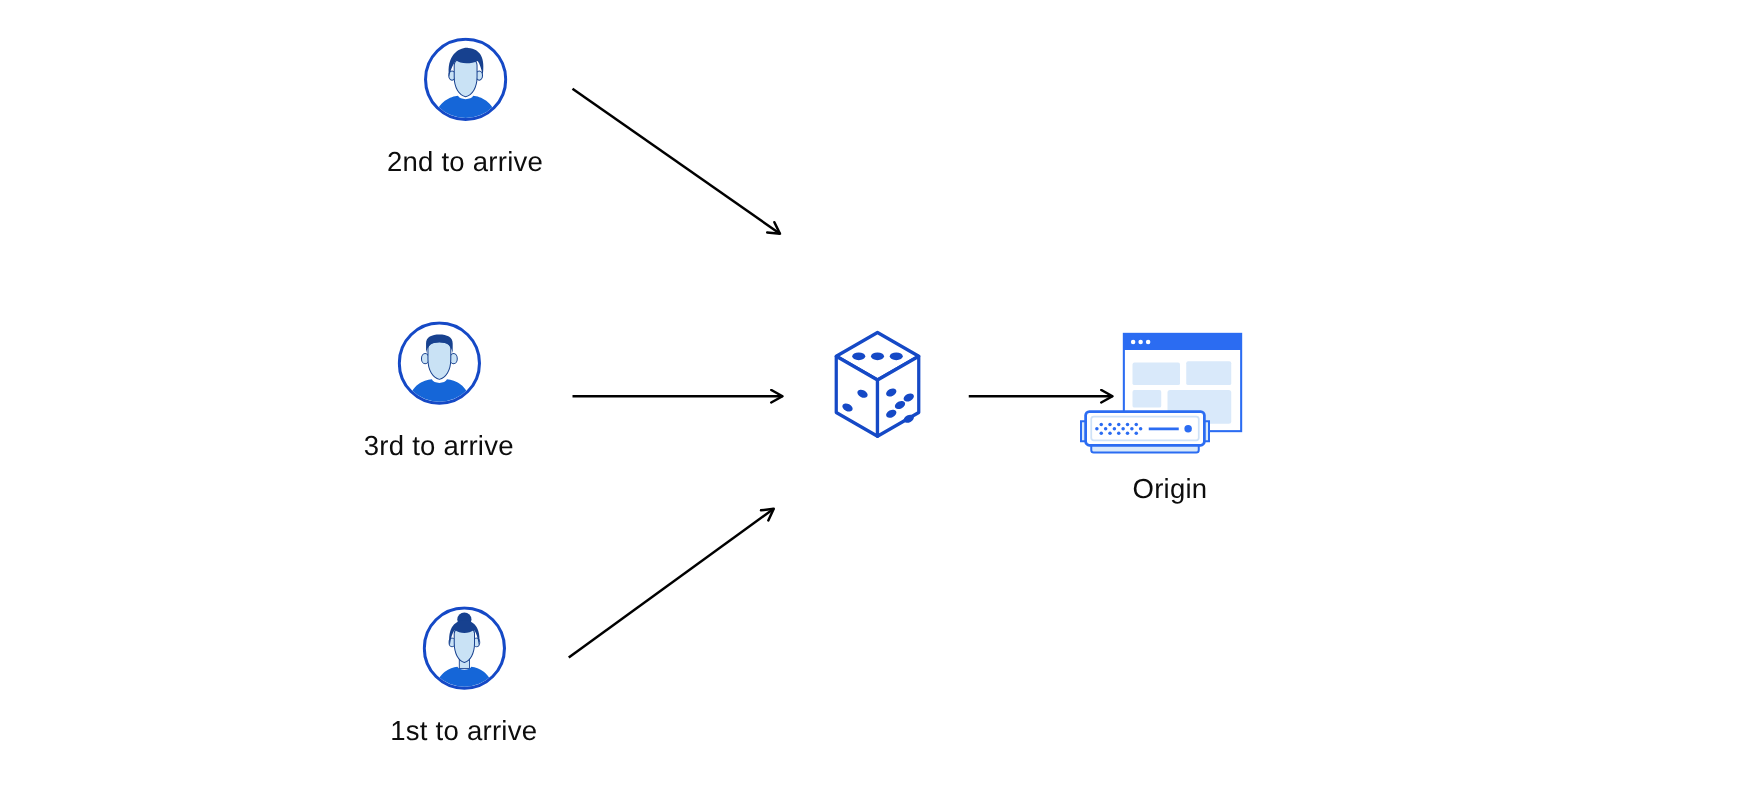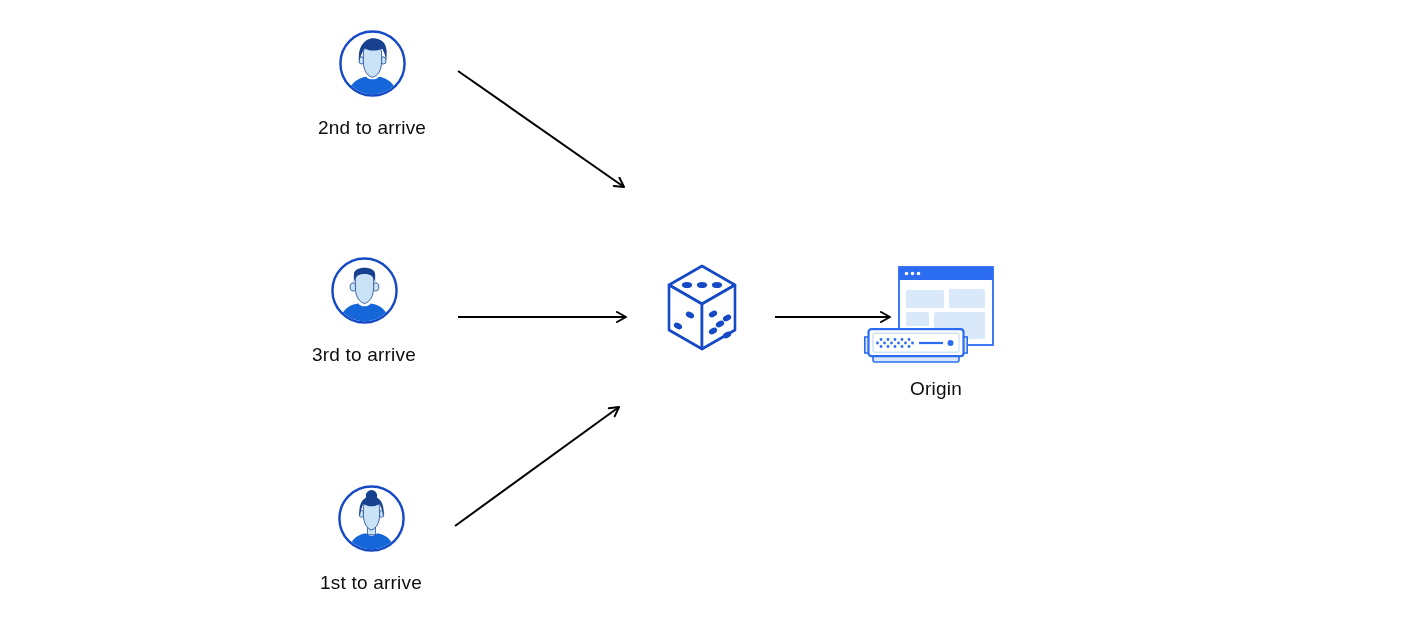--- a/index.html
+++ b/index.html
@@ -15,21 +15,21 @@
   }
   .arrows{
     position:absolute;left:0;top:0;width:1405px;height:633px;
     pointer-events:none;
   }
   .node{
     position:absolute;
     display:flex;flex-direction:column;align-items:center;gap:20px;
   }
   .node .label{
-    font-size:19px;line-height:1.15;color:var(--label-text,#0d0d0d);
+    font-size:22px;line-height:1.15;color:var(--label-text,#0d0d0d);
     white-space:nowrap;letter-spacing:.2px;
   }
   .visitor{width:140px;}
   .dice-node{width:72px;}
   .origin-node{width:140px;height:150px;}
   .origin-node .browser{position:absolute;left:34px;top:2px;}
   .origin-node .server{position:absolute;left:0px;top:64px;}
   .origin-node .label{
     position:absolute;left:0;top:114px;width:100%;
     text-align:center;padding-left:4px;box-sizing:border-box;
@@ -64,21 +64,21 @@
         <path d="M8,66 C10,51 21,46.5 27,46 C28.5,49.5 37.5,49.5 39,46 C45,46.5 56,51 58,66 Z" fill="#1566d8"></path>
         <ellipse cx="22.3" cy="30" rx="2.6" ry="3.6" fill="#c9e2f5" stroke="#17418f" stroke-width="0.8"></ellipse>
         <ellipse cx="43.7" cy="30" rx="2.6" ry="3.6" fill="#c9e2f5" stroke="#17418f" stroke-width="0.8"></ellipse>
         <path d="M24,22 C24,13.5 42,13.5 42,22 L42,31 C42,40 38,45.5 33,46.6 C28,45.5 24,40 24,31 Z" fill="#c9e2f5" stroke="#17418f" stroke-width="0.8"></path>
         <path d="M20,31 C17.5,14 28,7.5 35,8.2 C45,9.2 48.5,16 46.5,30 C45.5,24.5 44,20.5 42.5,18.5 C37.5,21 28.5,21 25.5,18 C23.5,20.5 21,25.5 20,31 Z" fill="#17418f"></path>
       </g>
     </svg>
     <div class="label">2nd to arrive</div>
   </div>
 
-  <div class="node visitor" style="left:294px;top:257px;">
+  <div class="node visitor" style="left:281px;top:257px;">
     <svg width="67" height="67" viewBox="0 0 66 66">
       <defs>
           <clipPath id="c2">
             <circle cx="33" cy="33" r="30.4"></circle>
           </clipPath>
         </defs>
       <circle cx="33" cy="33" r="31.6" fill="#fff" stroke="#1549c6" stroke-width="2.4"></circle>
       <g clip-path="url(#c2)">
         <path d="M8,66 C10,50.5 20,46.5 27,45.8 C28.5,49.5 37.5,49.5 39,45.8 C46,46.5 56,50.5 58,66 Z" fill="#1566d8"></path>
         <ellipse cx="21.8" cy="29.5" rx="2.9" ry="4" fill="#c9e2f5" stroke="#17418f" stroke-width="0.8"></ellipse>

